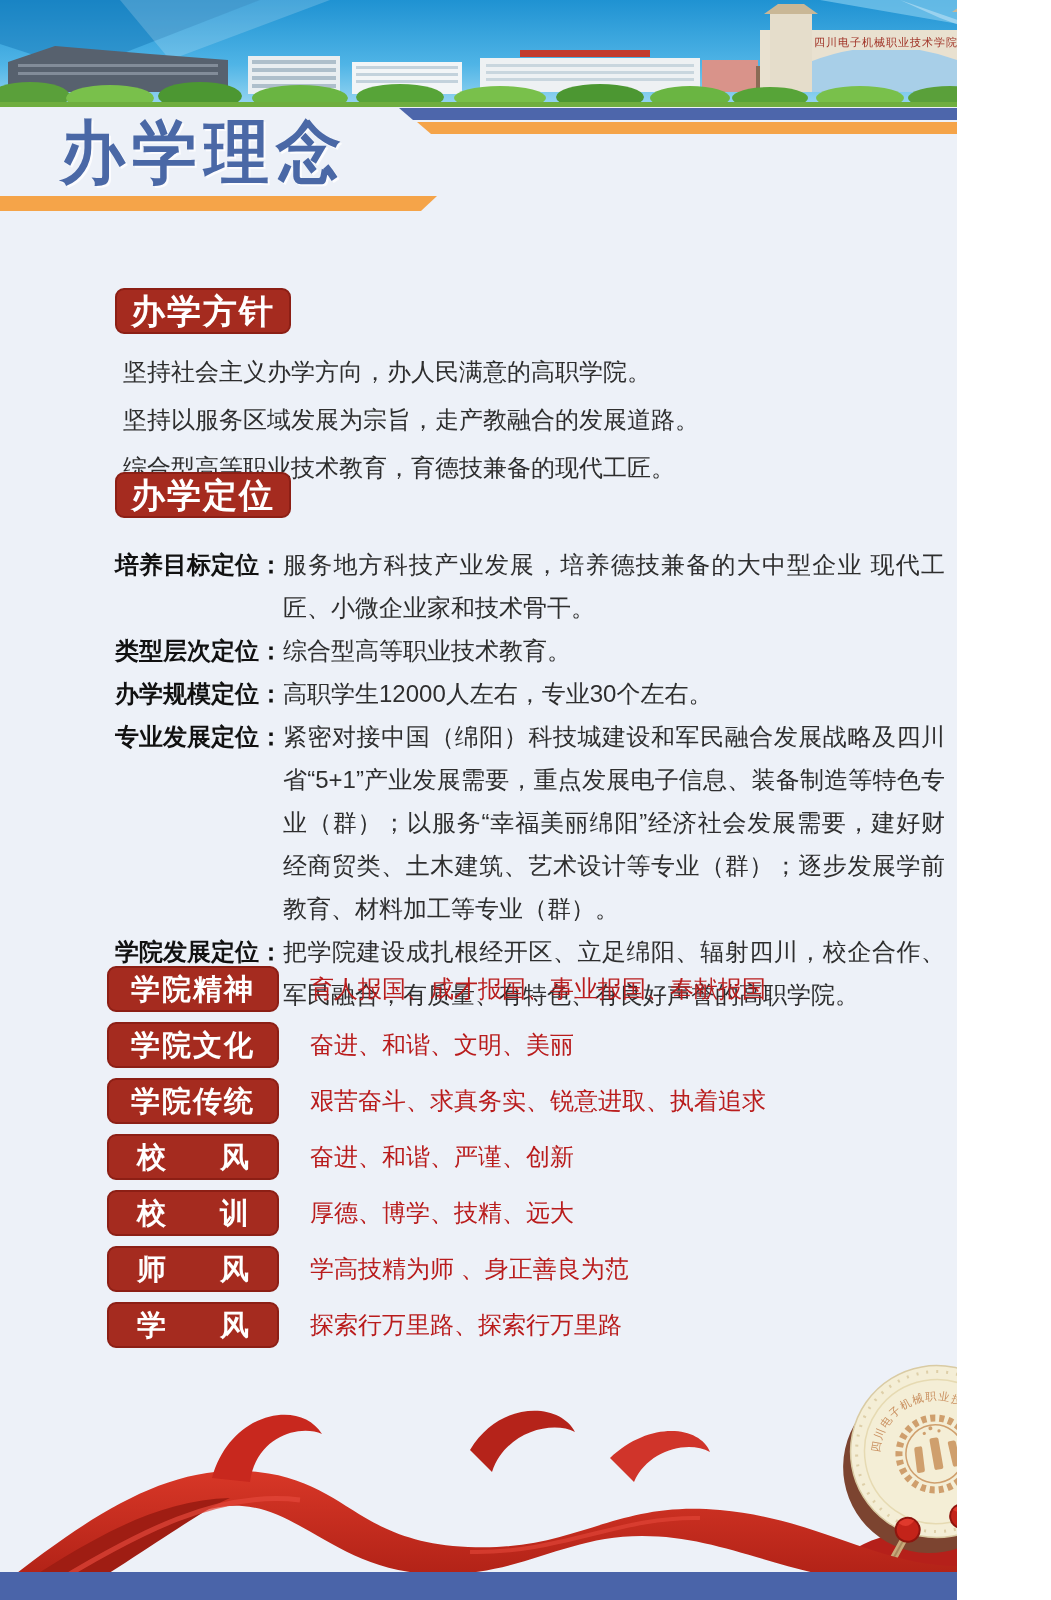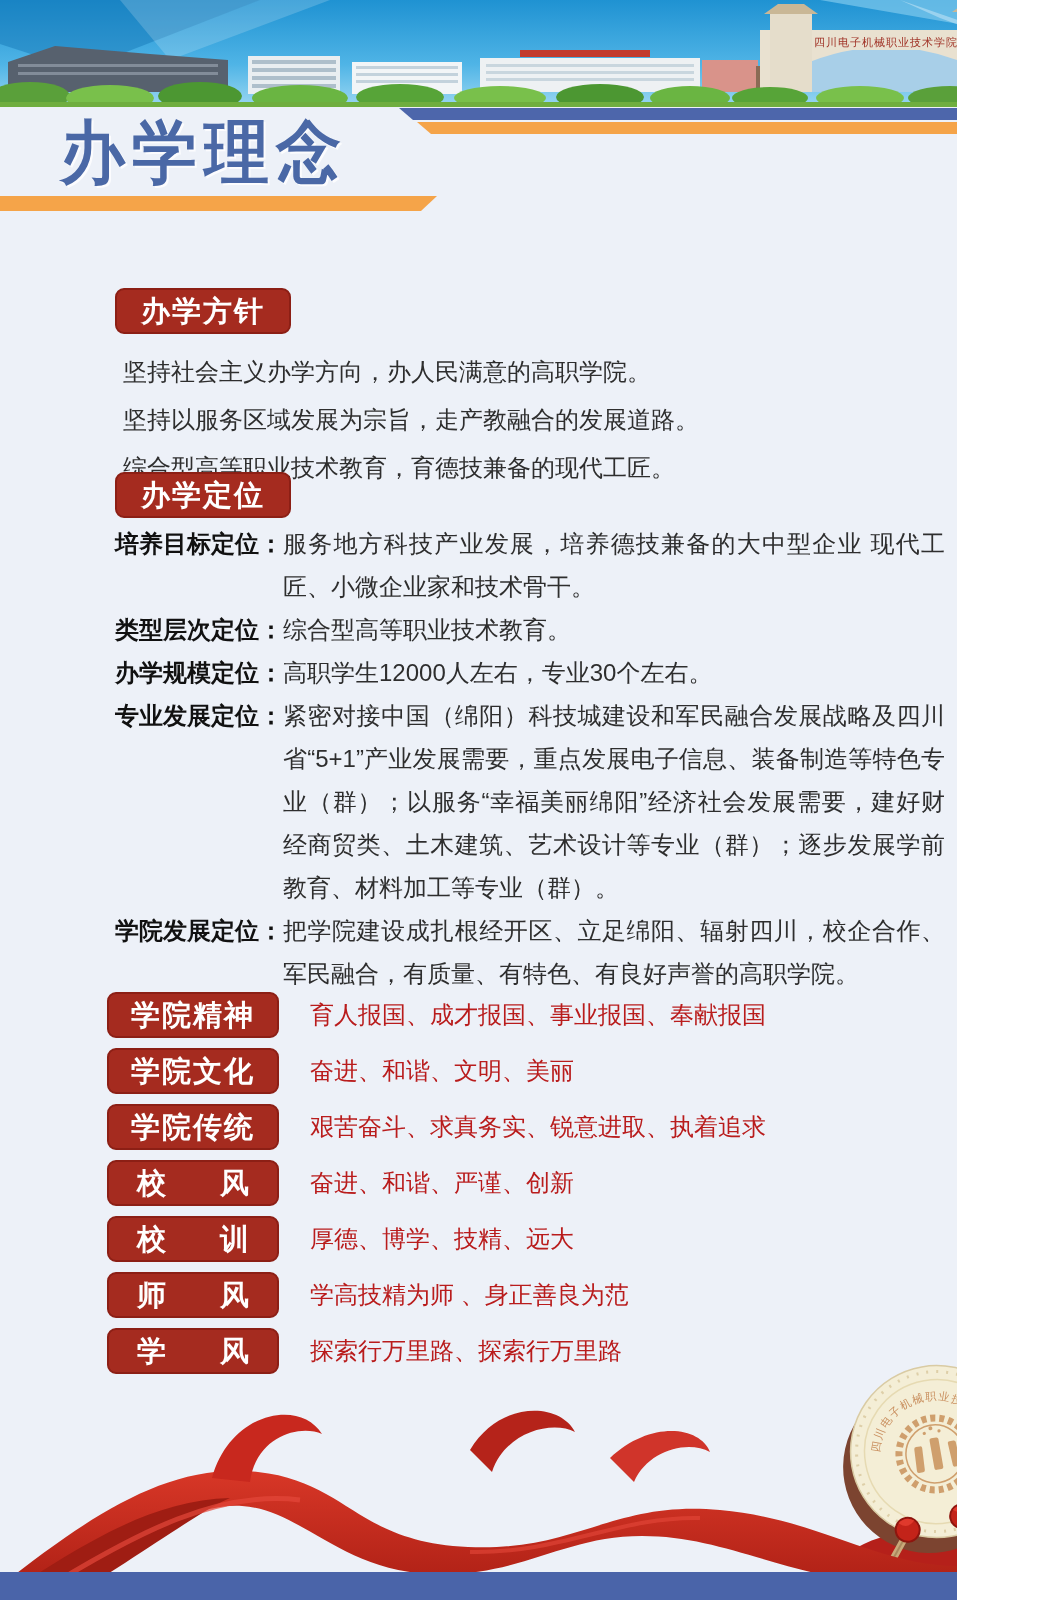--- a/index.html
+++ b/index.html
@@ -17,34 +17,34 @@
     clip-path:polygon(0 0,100% 0,100% 100%,14px 100%);}
   .page-title{position:absolute;left:60px;top:106px;margin:0;font-size:65px;font-weight:900;
     color:#4a68a6;letter-spacing:7px;transform:scaleY(1.06);transform-origin:top left;
     text-shadow:2px 2px 0 rgba(255,255,255,.8);}
   .title-underline{position:absolute;left:0;top:196px;width:437px;height:15px;background:#f5a449;
     clip-path:polygon(0 0,100% 0,calc(100% - 16px) 100%,0 100%);}
 
   
   .badge{position:absolute;left:115px;width:176px;height:46px;background:#a52b1f;
     border:2px solid #8c1f15;box-sizing:border-box;border-radius:9px;color:#fff;
-    font-size:29px;font-weight:bold;text-align:center;line-height:42px;letter-spacing:2px;}
+    font-size:34px;font-weight:bold;text-align:center;line-height:42px;letter-spacing:2px;}
   .badge.b1{top:288px;}
   .badge.b2{top:472px;}
 
   .paras{position:absolute;left:115px;top:344px;width:840px;font-size:24px;color:#2e2e2e;line-height:40px;}
   .paras p{margin:8px;}
 
-  .deflist{position:absolute;left:115px;top:522px;width:830px;font-size:24px;line-height:43px;color:#2e2e2e;}
+  .deflist{position:absolute;left:115px;top:543px;width:830px;font-size:24px;line-height:43px;color:#2e2e2e;}
   .ditem{display:flex;align-items:flex-start;}
   .ditem .term{flex:0 0 168px;font-weight:bold;color:#111;white-space:nowrap;}
   .ditem .def{flex:1;text-align:justify;}
 
   
-  .banners{position:absolute;left:107px;top:992px;width:860px;}
+  .banners{position:absolute;left:107px;top:966px;width:860px;}
   .brow{display:flex;align-items:center;height:46px;margin-bottom:10px;}
   .bbadge{flex:0 0 172px;height:46px;background:#a52b1f;border:2px solid #8c1f15;box-sizing:border-box;
     border-radius:9px;color:#fff;font-size:29px;font-weight:bold;line-height:42px;text-align:center;
     letter-spacing:2px;}
   .bbadge.spread{text-align:justify;text-align-last:justify;padding:0 28px;letter-spacing:0;}
   .btext{margin-left:31px;font-size:24px;color:#b91c1c;white-space:nowrap;}
 
   .bottom-art{position:absolute;left:0;top:1340px;width:1051px;height:260px;z-index:1;}
   .footer-bar{position:absolute;left:0;top:1572px;width:1051px;height:28px;background:#4a64a9;z-index:2;}
 </style>

